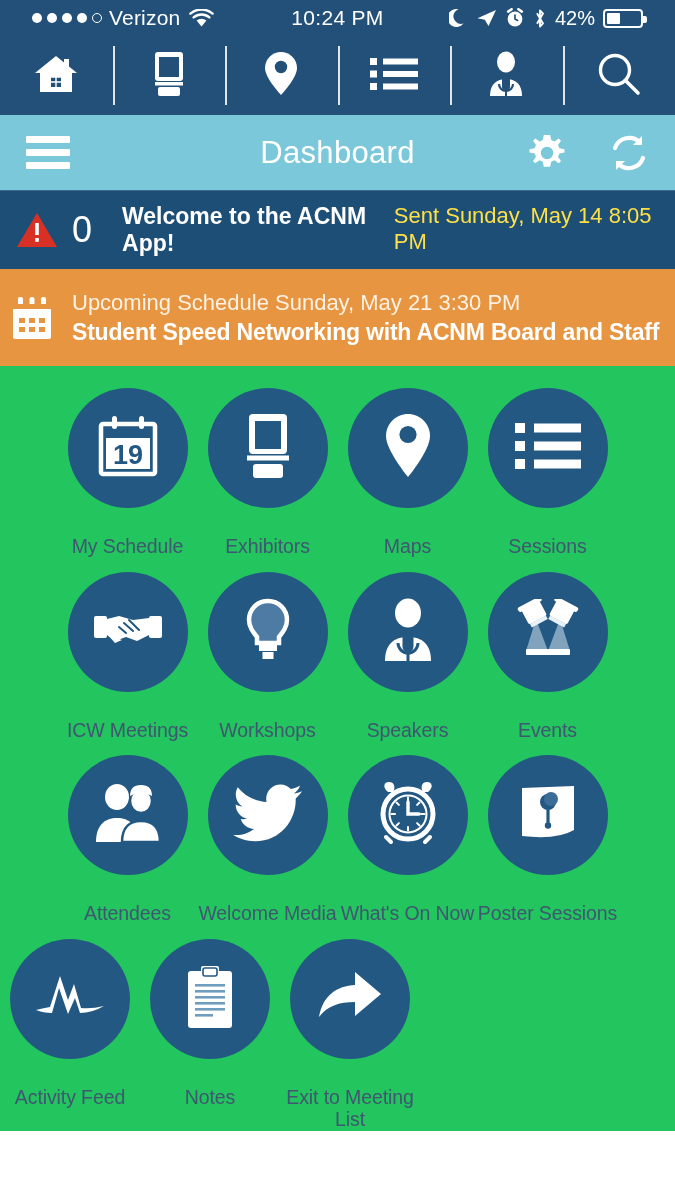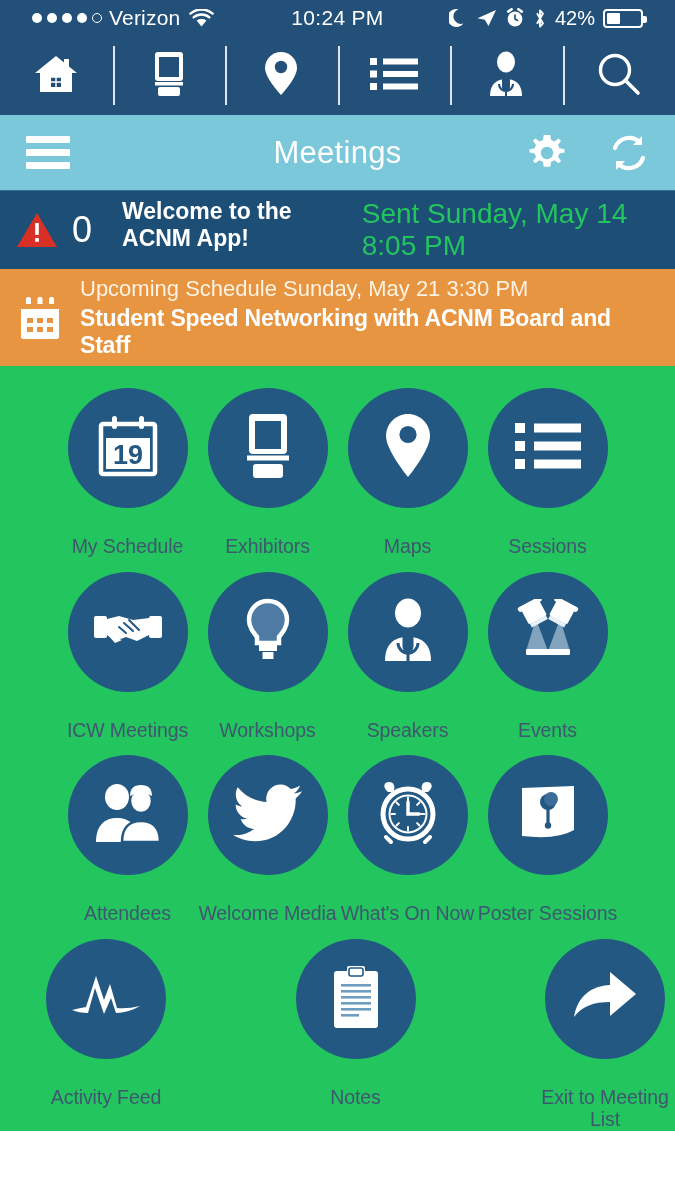--- a/index.html
+++ b/index.html
@@ -70,35 +70,35 @@
 
   
   .alert-bar{
     background:#1d4e76; height:79px;
     display:flex; align-items:center; padding:0 16px; gap:14px;
     border-top:1px solid #3d6d94;
   }
   .alert-count{ font-size:36px; color:#fff; font-weight:normal; line-height:1; }
   .alert-text{ display:flex; justify-content:center; gap:2px; margin-left:16px; }
   .alert-title{ font-size:23px; color:#fff; font-weight:bold; }
-  .alert-sub{ font-size:28px; color:#22c55e; }
+  .alert-sub{ font-size:22px; color:#fde047; }
 
   
   .sched-bar{
     background:#e79540; min-height:97px;
-    display:flex; align-items:center; padding:0 18px; gap:18px;
+    display:flex; align-items:center; padding:0 10px; gap:18px;
   }
   .sched-text{ display:flex; flex-direction:column; gap:3px; }
   .sched-top{ font-size:22px; color:#fdf2e4; }
   .sched-main{ font-size:23px; color:#ffffff; font-weight:bold; letter-spacing:-.2px; }
 
   
   .grid-wrap{ background:#22c55e; padding:22px 0 0 0; }
   .grid-row{ display:flex; justify-content:center; margin-bottom:14px; }
-  .grid-row.row-last{ justify-content:space-between;padding-left:36px; }
+  .grid-row.row-last{ justify-content:flex-start; }
   .tile{
     width:140px;
     display:flex; flex-direction:column; align-items:center;
     cursor:pointer;
   }
   .tile-circle{
     width:120px; height:120px; border-radius:50%;
     background:#235883;
     display:flex; align-items:center; justify-content:center;
   }
@@ -230,21 +230,21 @@
   </div>
 </div>
 
 <div class="header">
   <div class="hamburger">
     <span></span>
     <span></span>
     <span></span>
   </div>
 
-  <div class="header-title">Meetings</div>
+  <div class="header-title">Dashboard</div>
 
   <div class="header-actions">
     <span style="display:inline-flex;cursor:pointer;">
       <svg width="40" height="40" viewBox="0 0 40 40">
         <path d="M20 2 l3.2 0 1 5.1 3.3 1.4 4.2-3 2.3 2.3 -3 4.2 1.4 3.3 5.1 1 0 3.2 -5.1 1 -1.4 3.3 3 4.2 -2.3 2.3 -4.2-3 -3.3 1.4 -1 5.1 -3.2 0 -3.2 0 -1-5.1 -3.3-1.4 -4.2 3 -2.3-2.3 3-4.2 -1.4-3.3 -5.1-1 0-3.2 5.1-1 1.4-3.3 -3-4.2 2.3-2.3 4.2 3 3.3-1.4 1-5.1 Z" fill="#fff"></path>
         <circle cx="20" cy="20" r="6.2" fill="#7bc8da"></circle>
       </svg>
     </span>
     <span style="display:inline-flex;cursor:pointer;">
       <svg width="40" height="40" viewBox="0 0 40 40">

